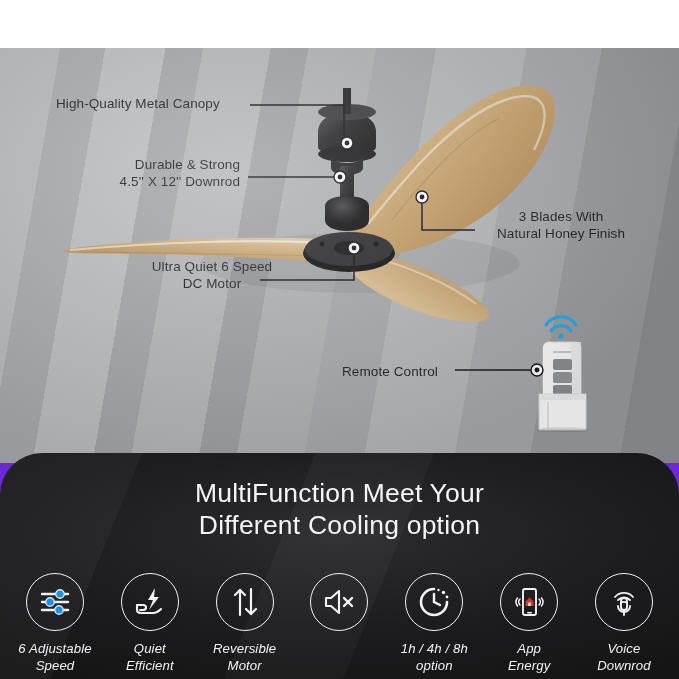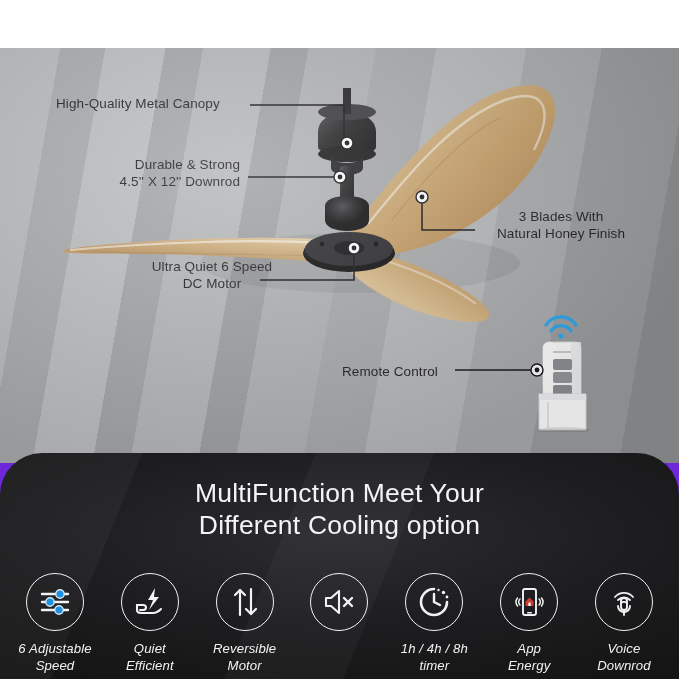--- a/index.html
+++ b/index.html
@@ -347,21 +347,21 @@
             <circle cx="26.5" cy="7.5" r="1.7" fill="#f2f2f4"></circle>
             <circle cx="30" cy="12" r="1.4" fill="#f2f2f4"></circle>
             <circle cx="21.5" cy="5" r="1.2" fill="#f2f2f4"></circle>
             <g stroke="#f2f2f4" stroke-width="2.4" stroke-linecap="round">
               <line x1="17" y1="17" x2="17" y2="9"></line>
               <line x1="17" y1="17" x2="23" y2="20"></line>
             </g>
           </svg>
         </div>
         <div class="feat-label">1h / 4h / 8h
-timer</div>
+option</div>
       </div>
 
       <div class="feature">
         <div class="feat-icon">
           <svg width="34" height="34" viewBox="0 0 34 34">
             <rect x="11" y="4" width="13" height="26" rx="2" fill="none" stroke="#f2f2f4" stroke-width="1.9"></rect>
             <rect x="15" y="27" width="5" height="1.4" rx="0.7" fill="#f2f2f4"></rect>
             <path d="M13.5,16.5 L17.5,12.6 L21.5,16.5 L21.5,21 L13.5,21 Z" fill="#cf3a2f"></path>
             <rect x="16.4" y="17.6" width="2.2" height="3.4" fill="#fbfbfc"></rect>
             <g stroke="#f2f2f4" stroke-width="1.5" stroke-linecap="round" fill="none">

